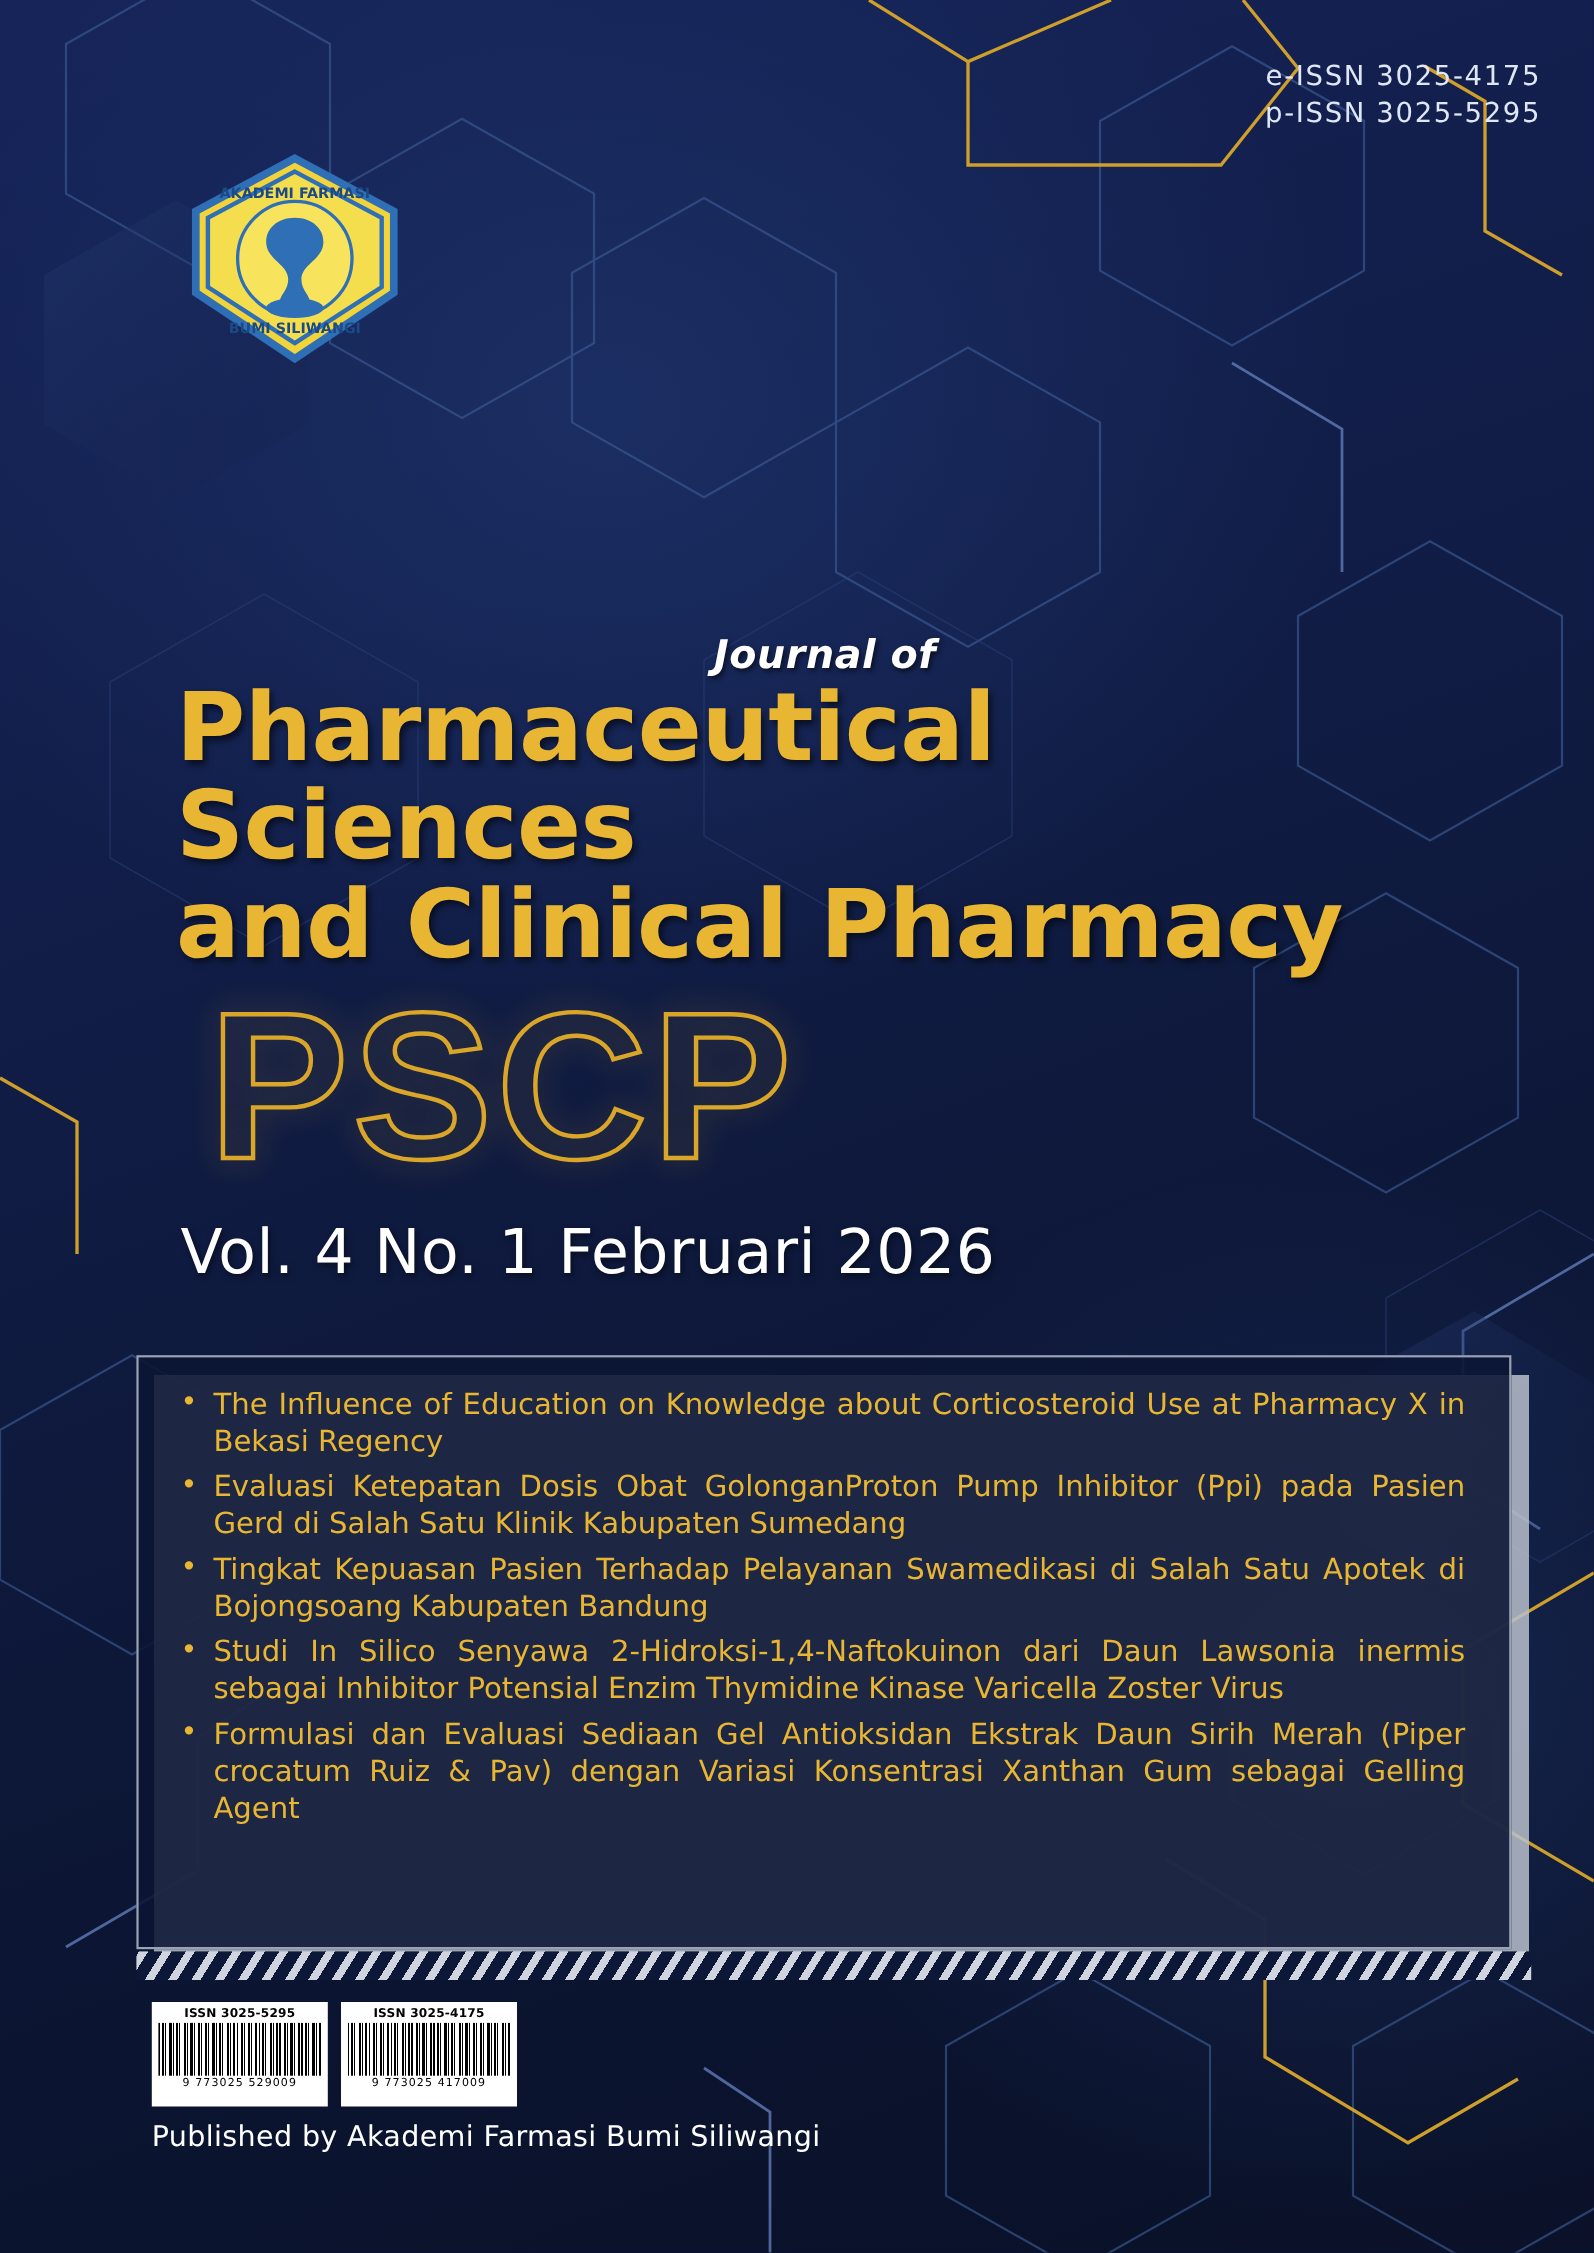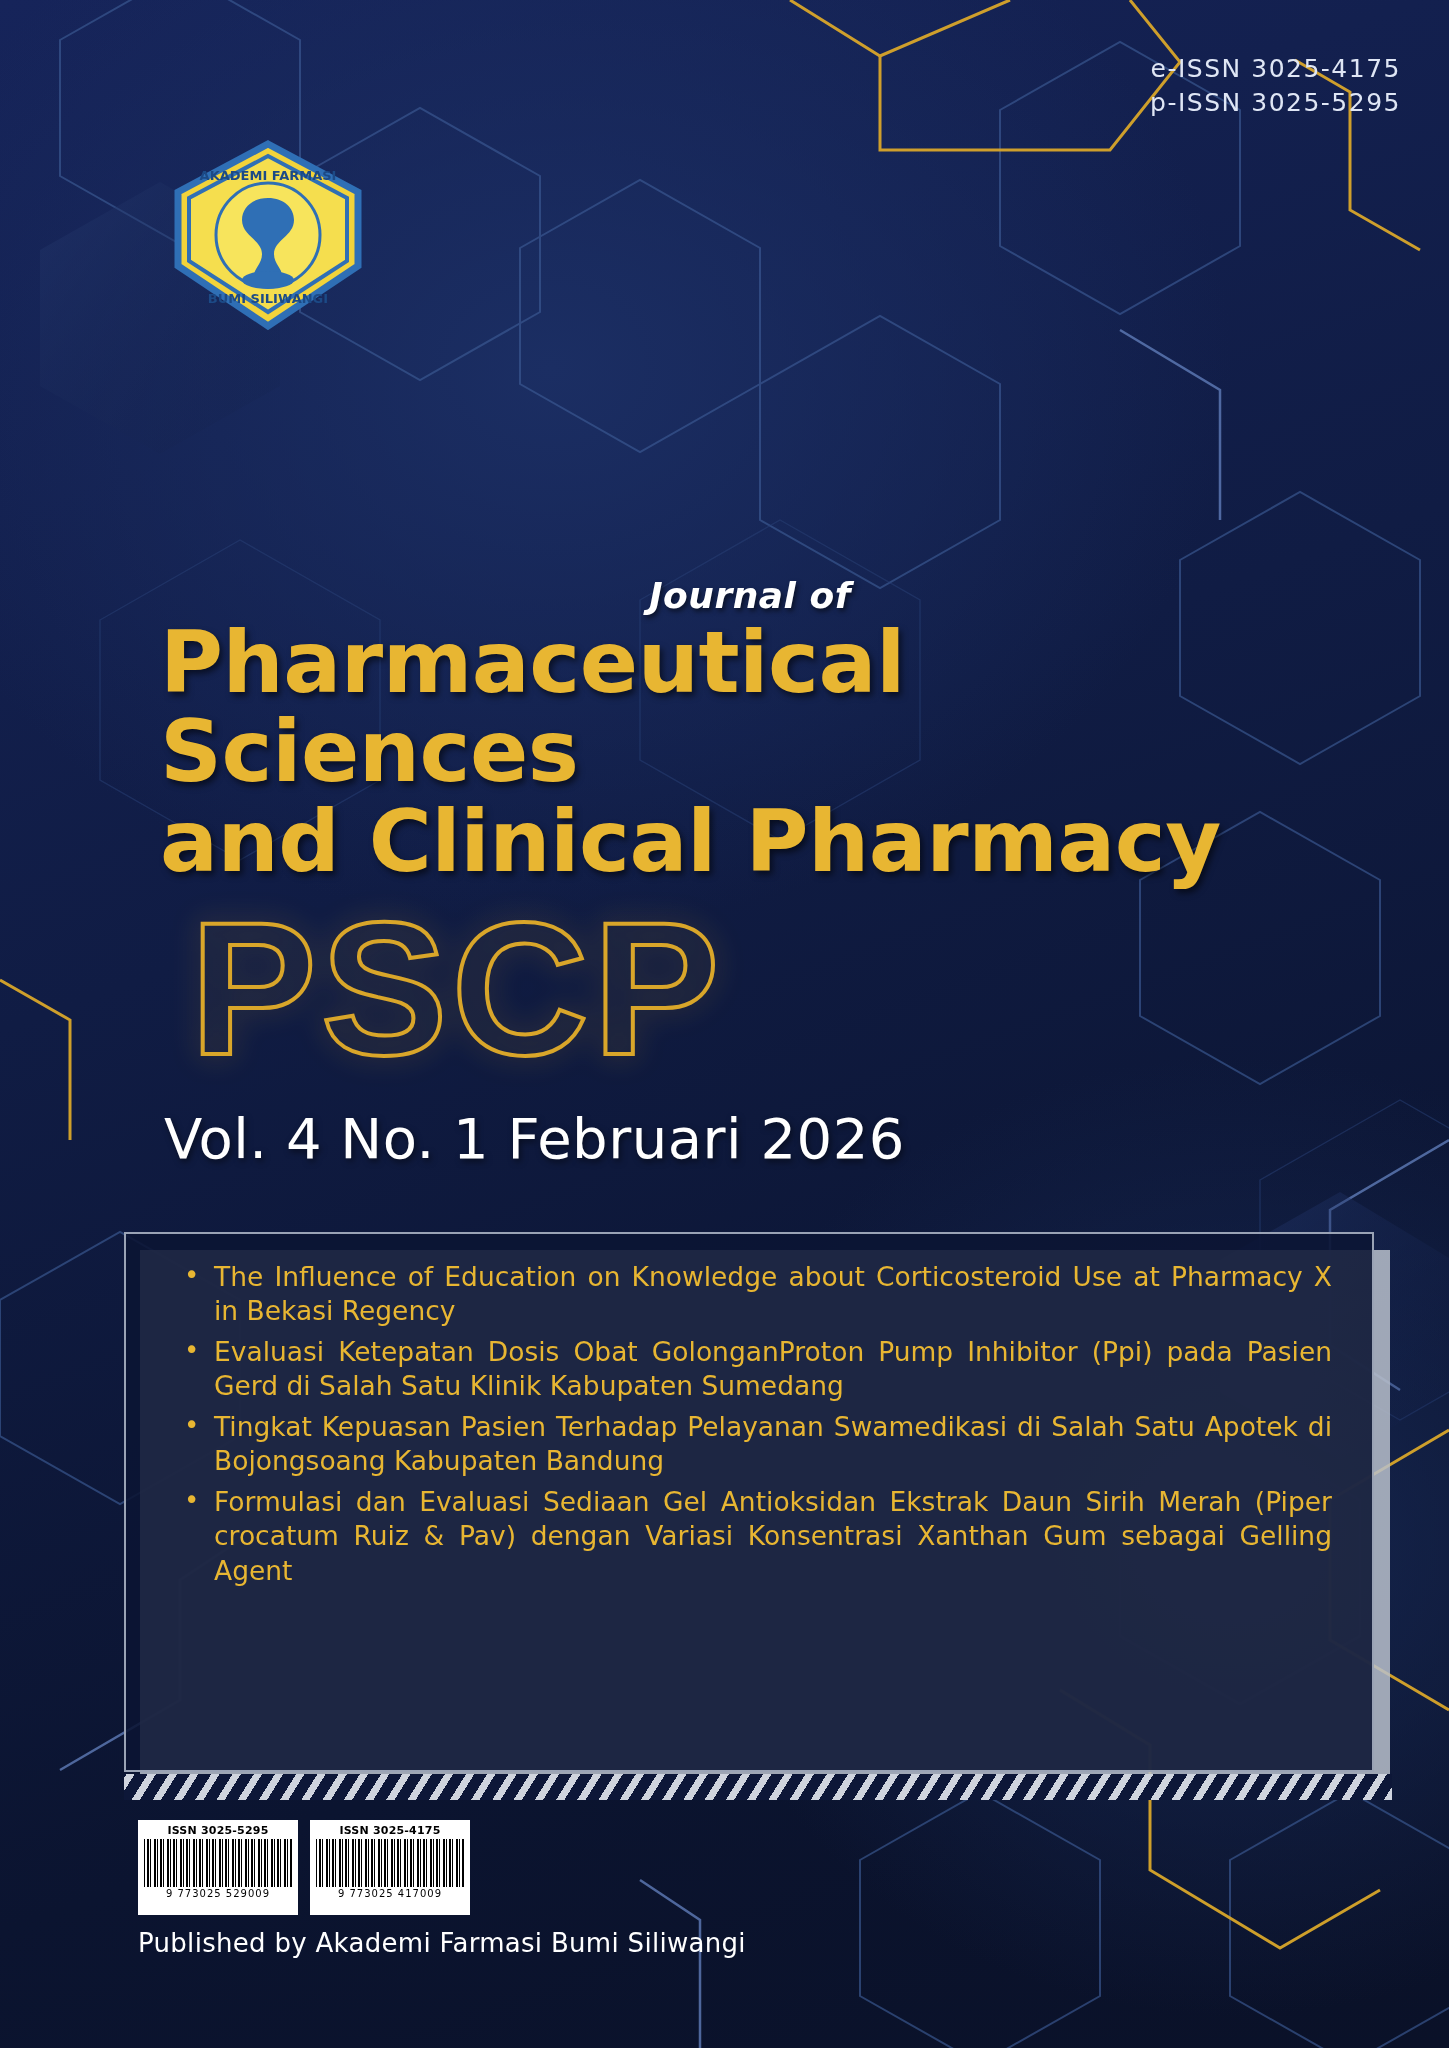--- a/index.html
+++ b/index.html
@@ -115,21 +115,21 @@
   }
   .toc-box {
     position: absolute;
     left: 124px;
     top: 1232px;
     width: 1250px;
     height: 540px;
     background: rgba(11,21,51,0.88);
     border: 2px solid #9aa3b5;
     box-sizing: border-box;
-    padding: 26px 40px 20px 48px;
+    padding: 26px 40px 20px 28px;
   }
   .toc-list {
     margin: 0;
     padding-left: 36px;
     list-style: none;
   }
   .toc-list li {
     position: relative;
     color: #e8b632;
     font-family: "DejaVu Sans", sans-serif;
@@ -285,20 +285,21 @@
     <div class="t-acronym">PSCP</div>
     <div class="t-volume">Vol. 4 No. 1 Februari 2026</div>
   </div>
 
   <div class="toc-shadow"></div>
   <div class="toc-box">
     <ul class="toc-list">
       <li>The Influence of Education on Knowledge about Corticosteroid Use at Pharmacy X in Bekasi Regency</li>
       <li>Evaluasi Ketepatan Dosis Obat GolonganProton Pump Inhibitor (Ppi) pada Pasien Gerd di Salah Satu Klinik Kabupaten Sumedang</li>
       <li>Tingkat Kepuasan Pasien Terhadap Pelayanan Swamedikasi di Salah Satu Apotek di Bojongsoang Kabupaten Bandung</li>
+      <li>Studi In Silico Senyawa 2-Hidroksi-1,4-Naftokuinon dari Daun Lawsonia inermis sebagai Inhibitor Potensial Enzim Thymidine Kinase Varicella Zoster Virus</li>
       <li>Formulasi dan Evaluasi Sediaan Gel Antioksidan Ekstrak Daun Sirih Merah (Piper crocatum Ruiz &amp; Pav) dengan Variasi Konsentrasi Xanthan Gum sebagai Gelling Agent</li>
     </ul>
   </div>
   <div class="hatch"></div>
 
   <div class="barcodes">
     <div class="barcode">
       <div class="bc-label">ISSN 3025-5295</div>
       <div class="bc-lines"></div>
       <div class="bc-digits">9  773025  529009</div>

